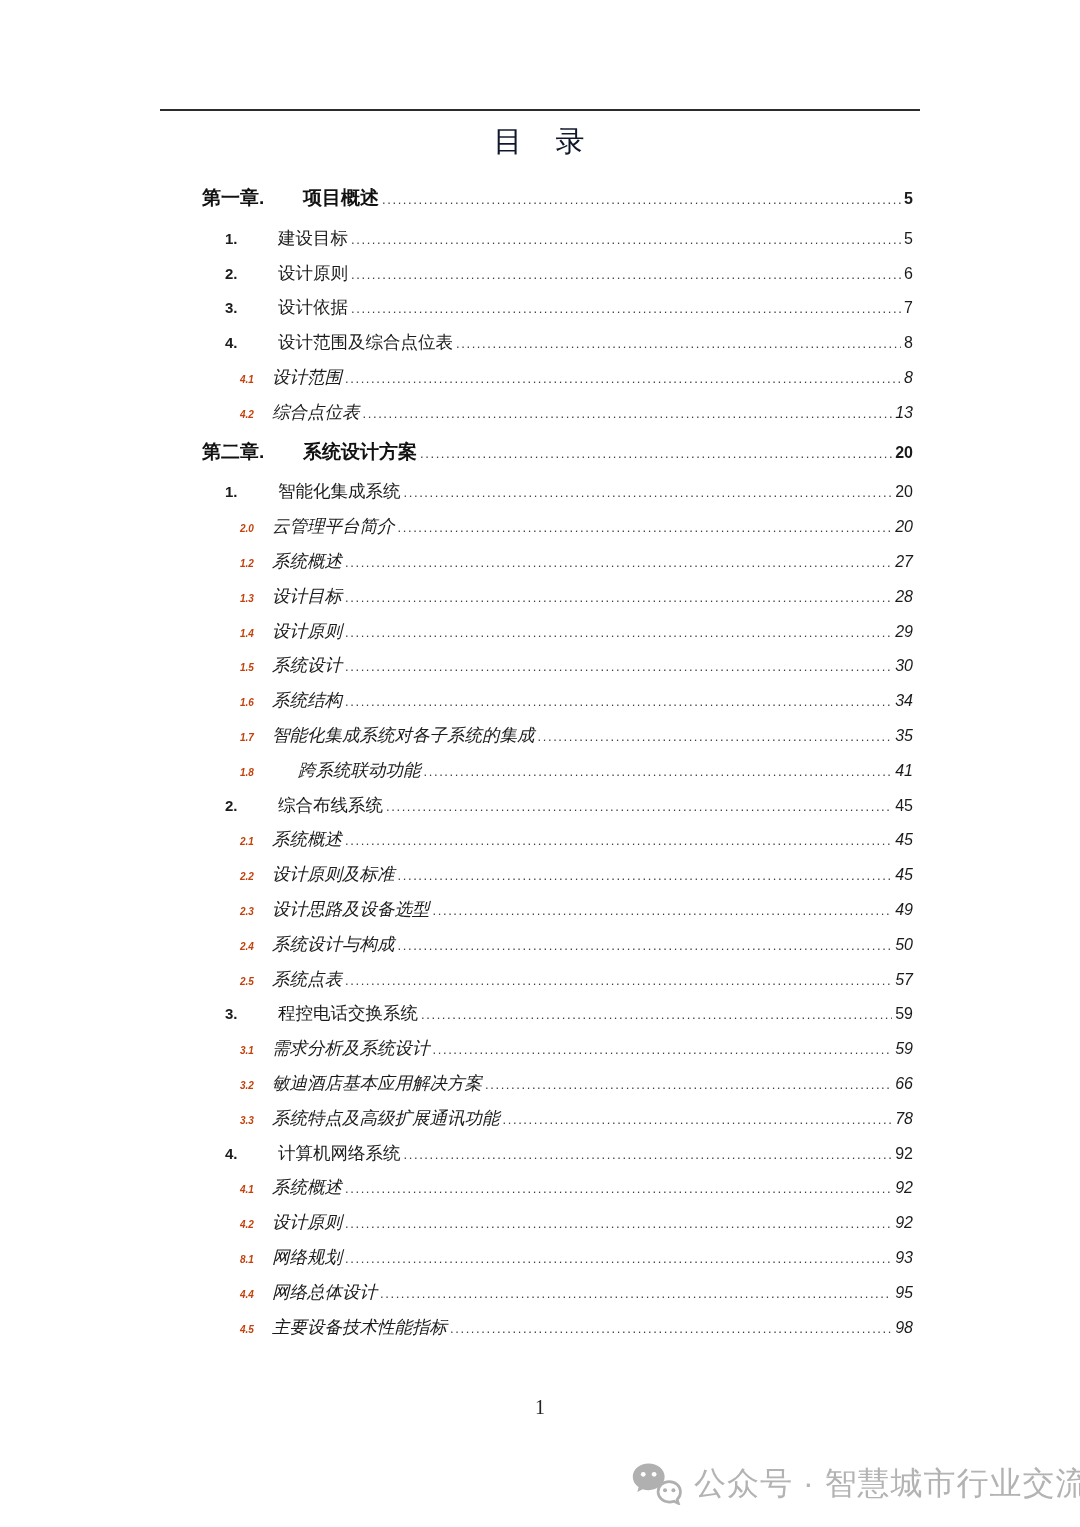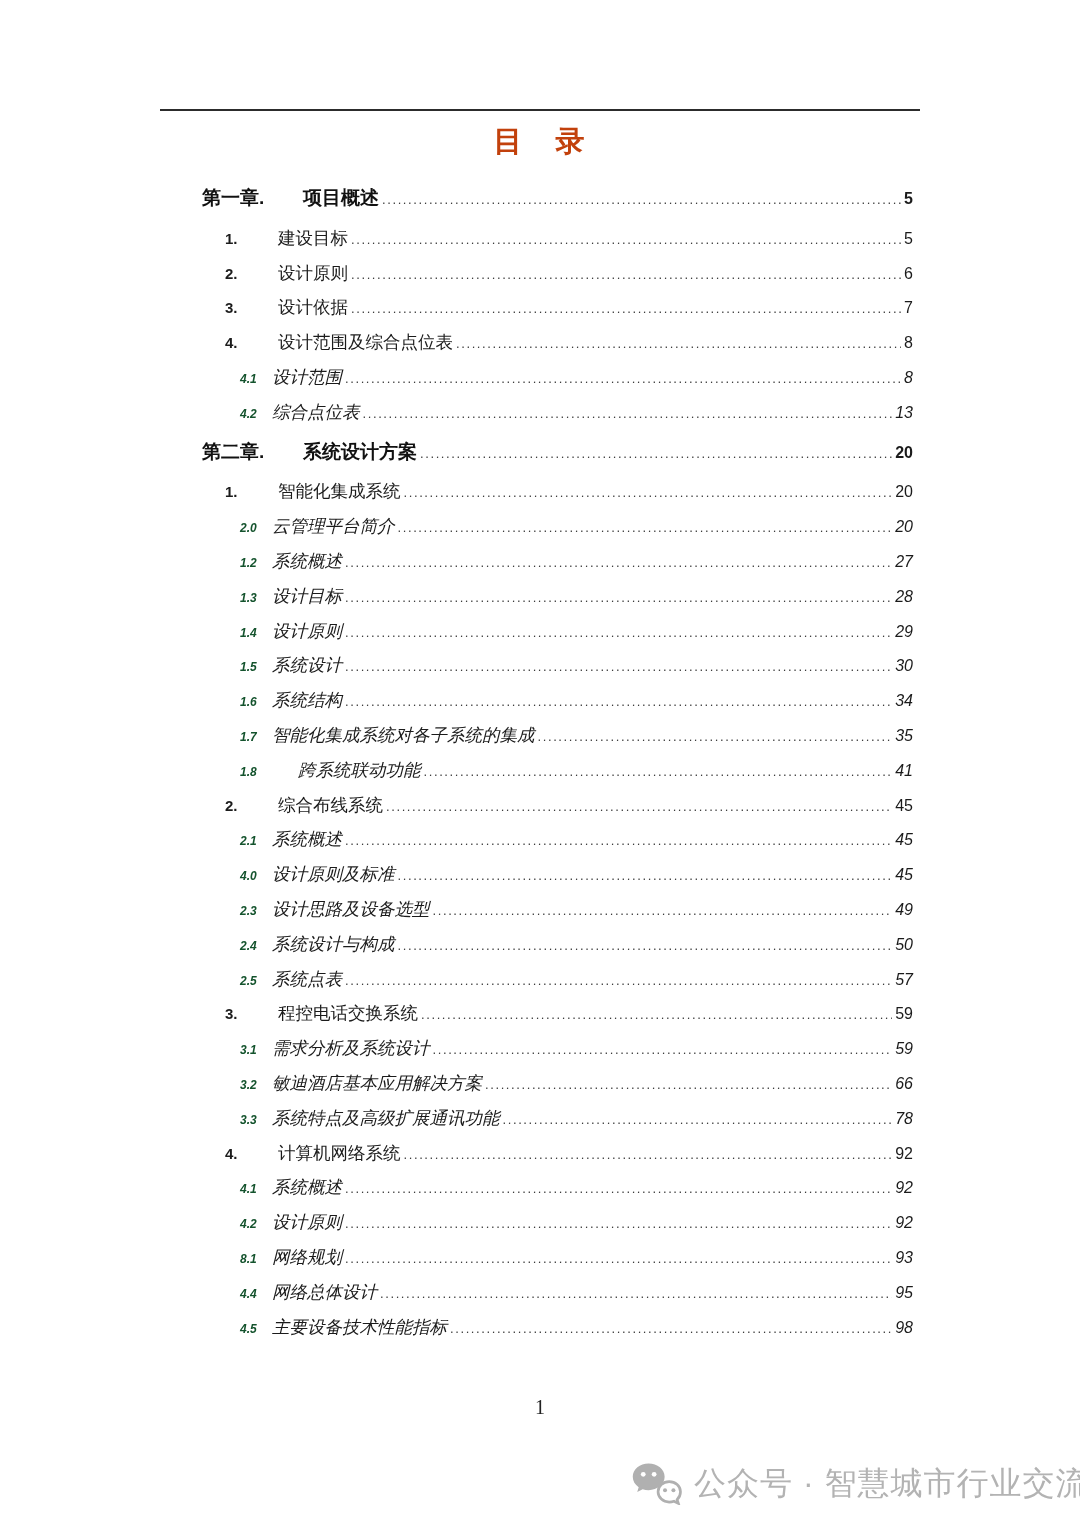--- a/index.html
+++ b/index.html
@@ -10,22 +10,22 @@
     font-family:"Liberation Serif","DejaVu Serif",serif;
     color:#1b1b1b;
     overflow:hidden;
   }
   .top-rule {
     position:absolute; left:160px; top:109px;
     width:760px; height:2px; background:#2c2c2c;
   }
   .doc-title {
     position:absolute; left:160px; top:122px; width:760px;
-    text-align:center; font-size:29px; font-weight:700;
-    letter-spacing:2px; color:#c2410c;
+    text-align:center; font-size:29px; font-weight:400;
+    letter-spacing:2px; color:#0f172a;
   }
   .toc {
     position:absolute; left:160px; top:176px; width:760px;
   }
   .row {
     display:flex; align-items:baseline;
     height:34.8px; line-height:34.8px;
     padding-right:7px;
   }
   .row .num   { flex:0 0 auto; font-family:"Liberation Sans","DejaVu Sans",sans-serif; }
@@ -53,21 +53,21 @@
     margin-left:8px;
   }
   .row.chapter .pagenum { font-weight:700; }
   
   .row.l1 { padding-left:65px; }
   .row.l1 .num { width:53px; font-size:15px; font-weight:600; color:#1c1c1c; }
   .row.l1 .label { font-size:17.5px; }
   
   .row.l2 { padding-left:80px; }
   .row.l2 .num {
-    width:32px; font-size:12px; font-weight:700; font-style:italic; color:#14532d;
+    width:32px; font-size:10px; font-weight:700; font-style:italic; color:#c2410c;
   }
   .row.l2 .label { font-size:17.5px; font-style:italic; }
   .row.l2 .pagenum { font-style:italic; }
   .row.gap .label { margin-left:26px; }
   .footer-pagenum {
     position:absolute; left:160px; top:1396px; width:760px;
     text-align:center; font-size:20px; color:#222;
   }
   .watermark {
     position:absolute; left:632px; top:1458px; height:52px;
@@ -197,21 +197,21 @@
     <span class="leader">....................................................................................................................................................................................................................................................................</span>
     <span class="pagenum">45</span>
   </div>
       <div class="row l2">
     <span class="num">2.1</span>
     <span class="label">系统概述</span>
     <span class="leader">....................................................................................................................................................................................................................................................................</span>
     <span class="pagenum">45</span>
   </div>
       <div class="row l2">
-    <span class="num">4.0</span>
+    <span class="num">2.2</span>
     <span class="label">设计原则及标准</span>
     <span class="leader">....................................................................................................................................................................................................................................................................</span>
     <span class="pagenum">45</span>
   </div>
       <div class="row l2">
     <span class="num">2.3</span>
     <span class="label">设计思路及设备选型</span>
     <span class="leader">....................................................................................................................................................................................................................................................................</span>
     <span class="pagenum">49</span>
   </div>

